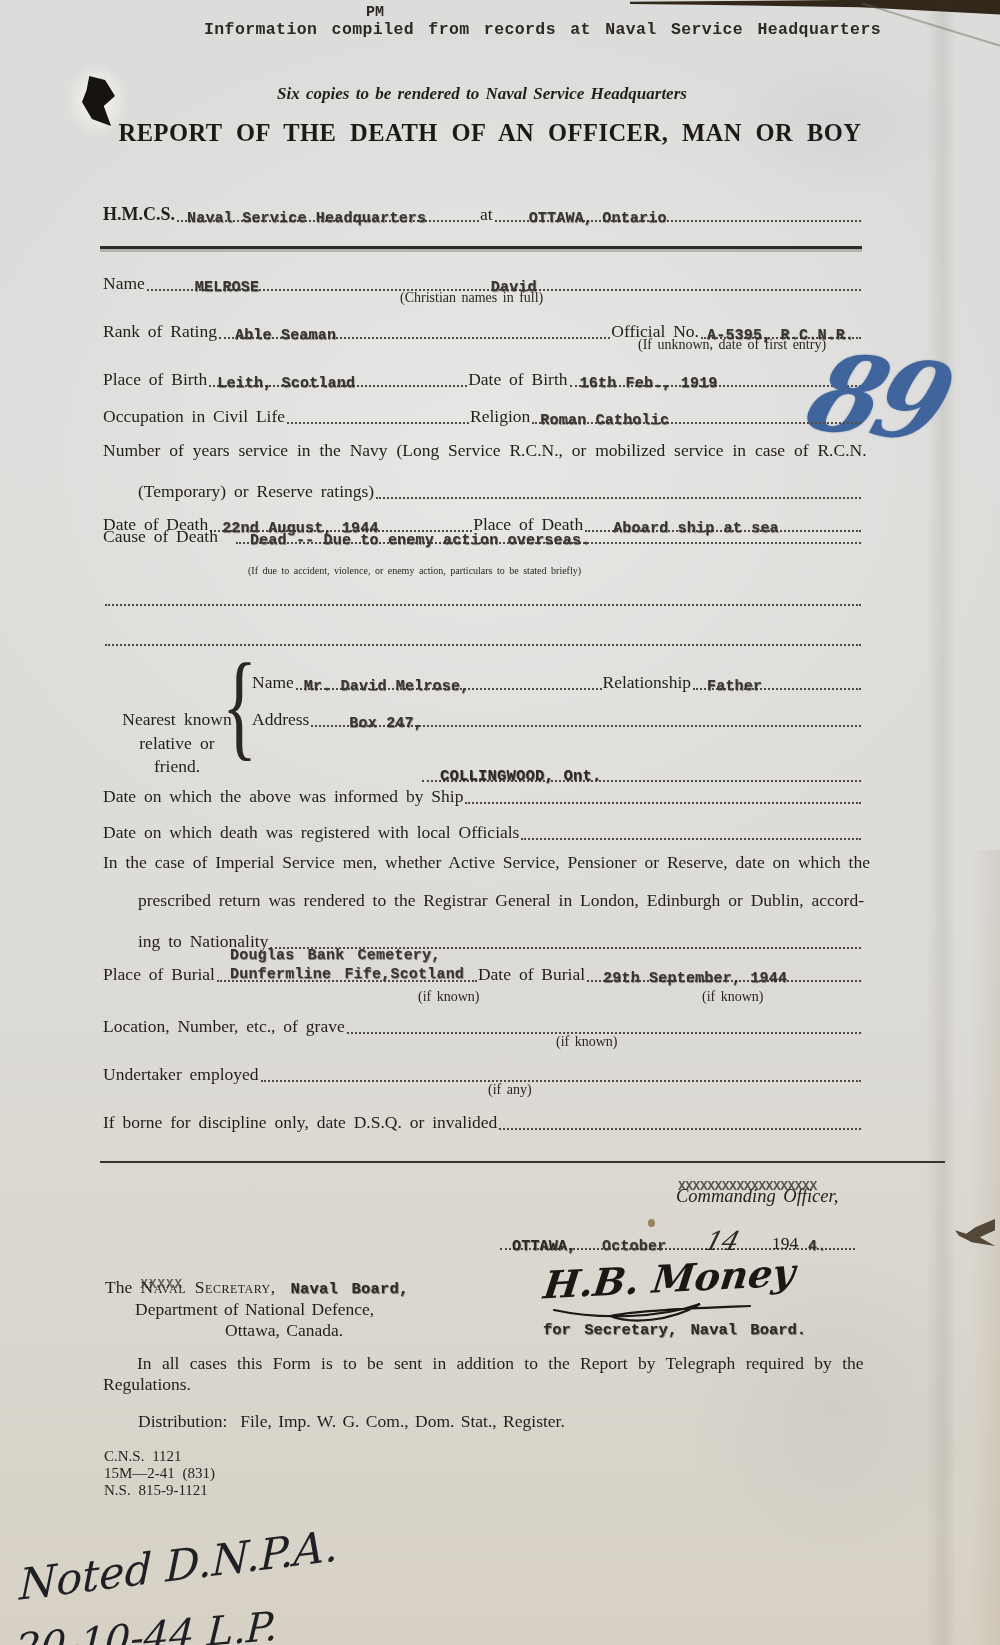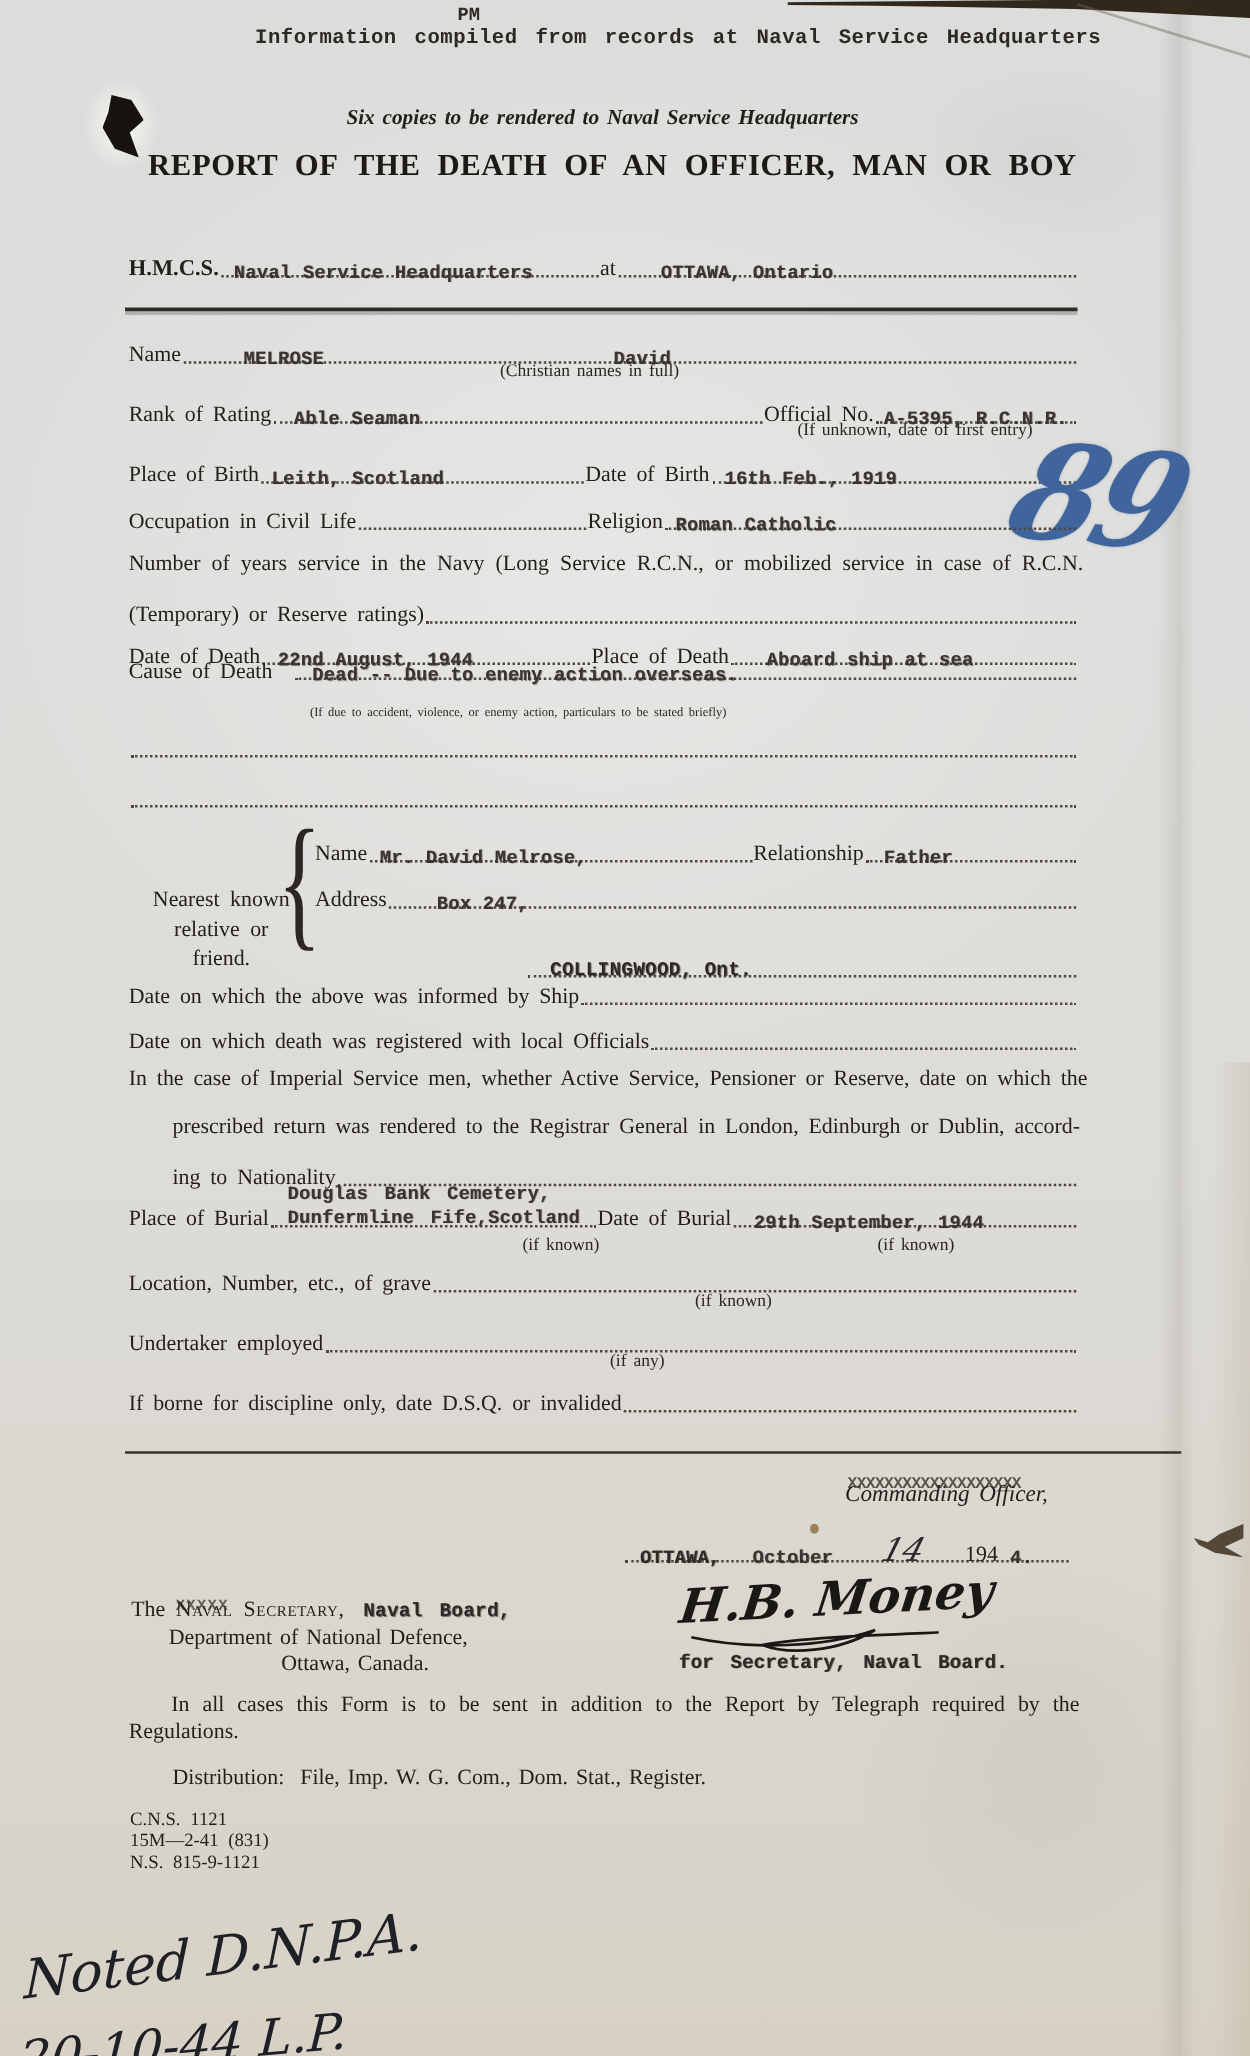--- a/index.html
+++ b/index.html
@@ -98,21 +98,21 @@
     <span class="lbl">Occupation in Civil Life</span>
     <span class="fill fillw" style="width:182px;"></span>
     <span class="lbl">Religion</span>
     <span class="fill">
       <span class="typed" style="left:8px;">Roman Catholic</span>
     </span>
   </div>
 
   <div class="ptext" style="left:103px;top:440px;word-spacing:4.5px;">Number of years service in the Navy (Long Service R.C.N., or mobilized service in case of R.C.N.</div>
   <div class="row" style="top:477px;">
-    <span class="lbl" style="">(Temporary) or Reserve ratings)</span>
+    <span class="lbl" style="margin-left:35px;">(Temporary) or Reserve ratings)</span>
     <span class="fill"></span>
   </div>
 
   <div class="row" style="top:510px;">
     <span class="lbl">Date of Death</span>
     <span class="fill fillw" style="width:262px;">
       <span class="typed" style="left:12px;">22nd August, 1944</span>
     </span>
     <span class="lbl">Place of Death</span>
     <span class="fill">

